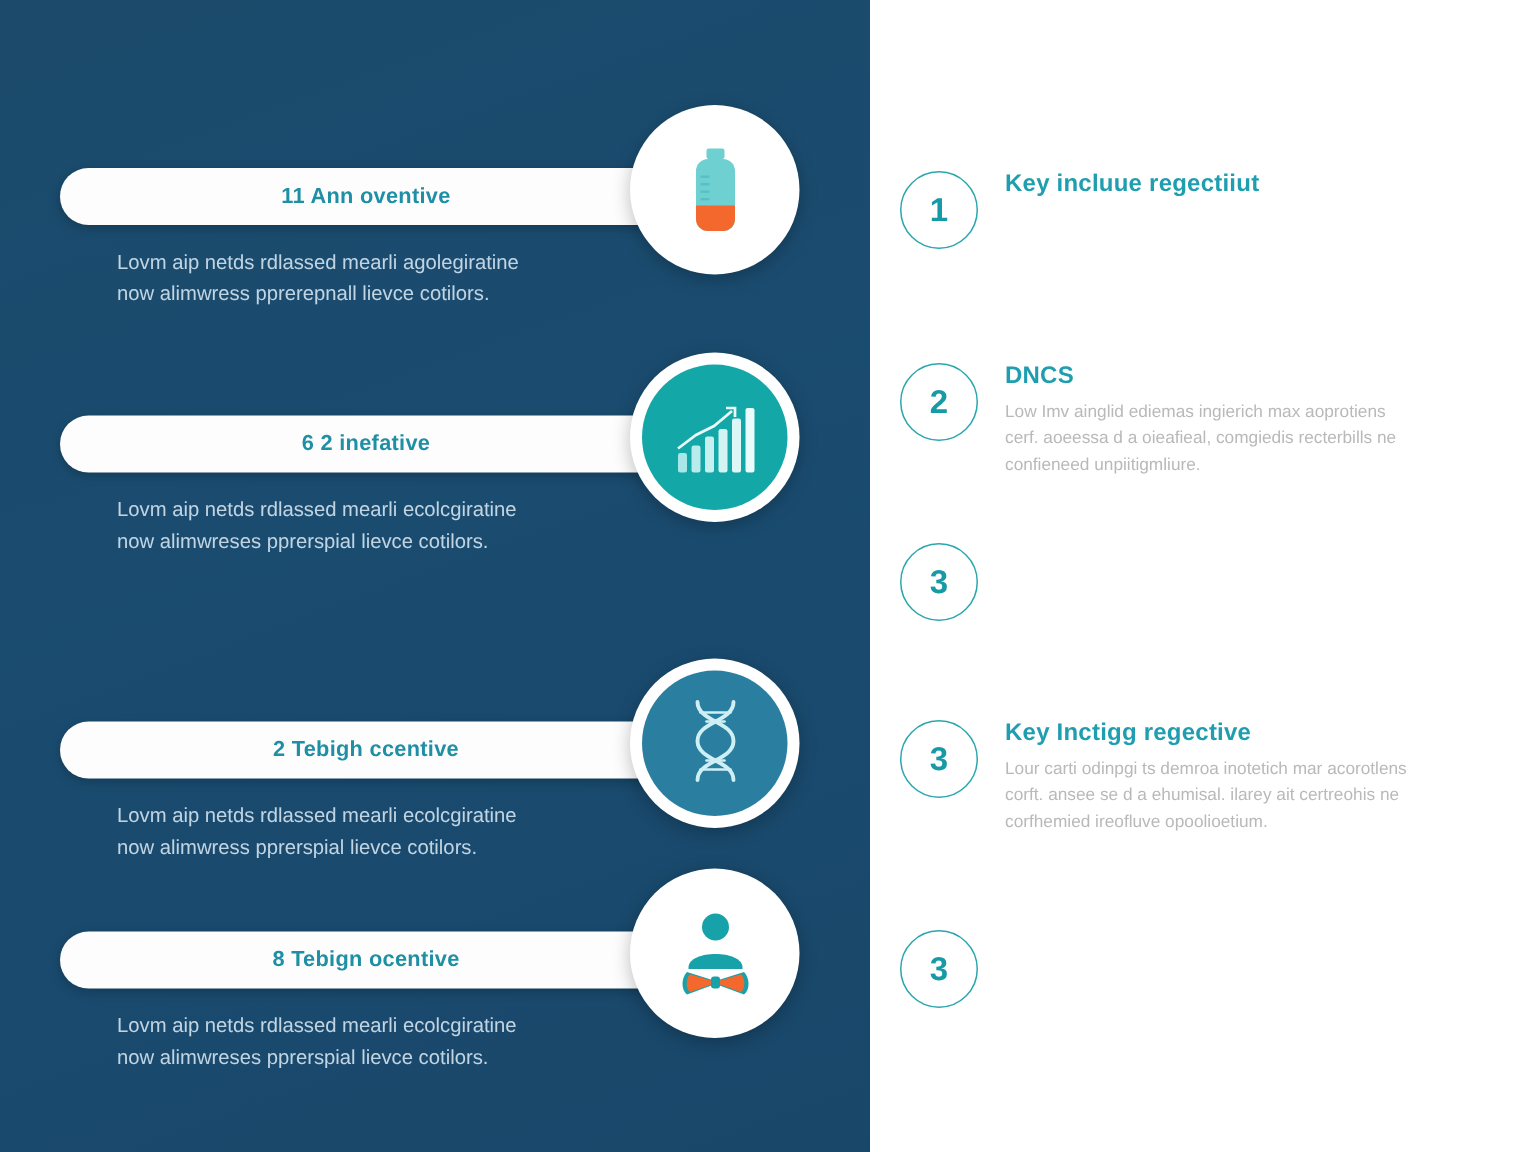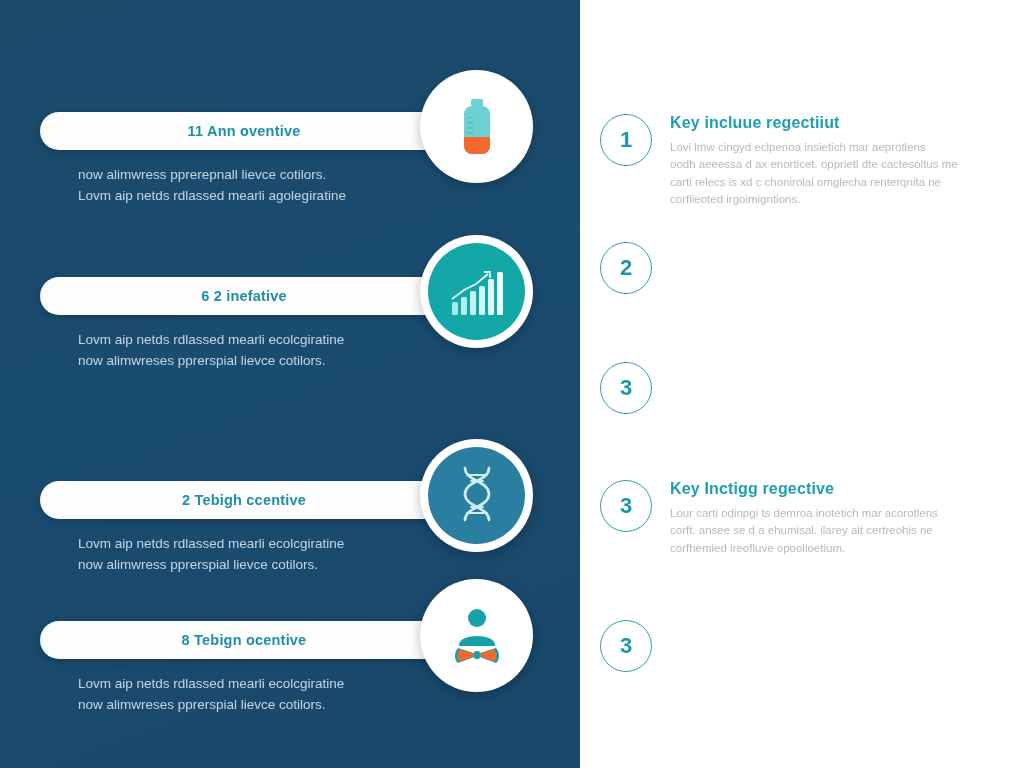--- a/index.html
+++ b/index.html
@@ -171,22 +171,22 @@
             <rect x="13" y="9" width="26" height="48" rx="8" fill="#6fd0d2"></rect>
             <path d="M13 40 h26 v9 a8 8 0 0 1 -8 8 h-10 a8 8 0 0 1 -8 -8 z" fill="#f4682e"></path>
             <rect x="16" y="20" width="6" height="1.6" fill="#56c0c4"></rect>
             <rect x="16" y="25" width="6" height="1.6" fill="#56c0c4"></rect>
             <rect x="16" y="30" width="6" height="1.6" fill="#56c0c4"></rect>
             <rect x="16" y="35" width="6" height="1.6" fill="#56c0c4"></rect>
           </svg>
         </div>
       </div>
       <div class="left-body" style="top:53px;">
+        <div>Lovm aip netds rdlassed mearli agolegiratine</div>
         <div>now alimwress pprerepnall lievce cotilors.</div>
-        <div>Lovm aip netds rdlassed mearli agolegiratine</div>
       </div>
     </div>
 
     <div class="left-item" style="top:277px;">
       <div class="pill">
         <span class="pill-title">6 2 inefative</span>
       </div>
       <div class="icon-circle" style="top:-42px;">
         <div class="icon-inner inner-teal">
           <svg width="58" height="52" viewBox="0 0 58 52">
@@ -257,31 +257,33 @@
     </div>
 
   </div>
 
   <div class="right-panel">
 
     <div class="right-item" style="top:112px;">
       <div class="num-circle">1</div>
       <div class="right-text">
         <div class="right-heading">Key incluue regectiiut</div>
-        <div class="right-body">
-          <div>Lovi lmw cingyd eclpenoa insietich mar aeprotlens</div>
-          <div>oodh aeeessa d ax enorticet. opprietl dte cactesoltus me</div>
-          <div>carti relecs is xd c chonirolai omglecha renterqnita ne</div>
-          <div>corfiieoted irgoimigntions.</div>
-        </div>
       </div>
     </div>
 
     <div class="right-item" style="top:240px;">
       <div class="num-circle">2</div>
+      <div class="right-text">
+        <div class="right-heading">DNCS</div>
+        <div class="right-body">
+          <div>Low Imv ainglid ediemas ingierich max aoprotiens</div>
+          <div>cerf. aoeessa d a oieafieal, comgiedis recterbills ne</div>
+          <div>confieneed unpiitigmliure.</div>
+        </div>
+      </div>
     </div>
 
     <div class="right-item" style="top:360px;">
       <div class="num-circle">3</div>
     </div>
 
     <div class="right-item" style="top:478px;">
       <div class="num-circle">3</div>
       <div class="right-text">
         <div class="right-heading">Key Inctigg regective</div>

